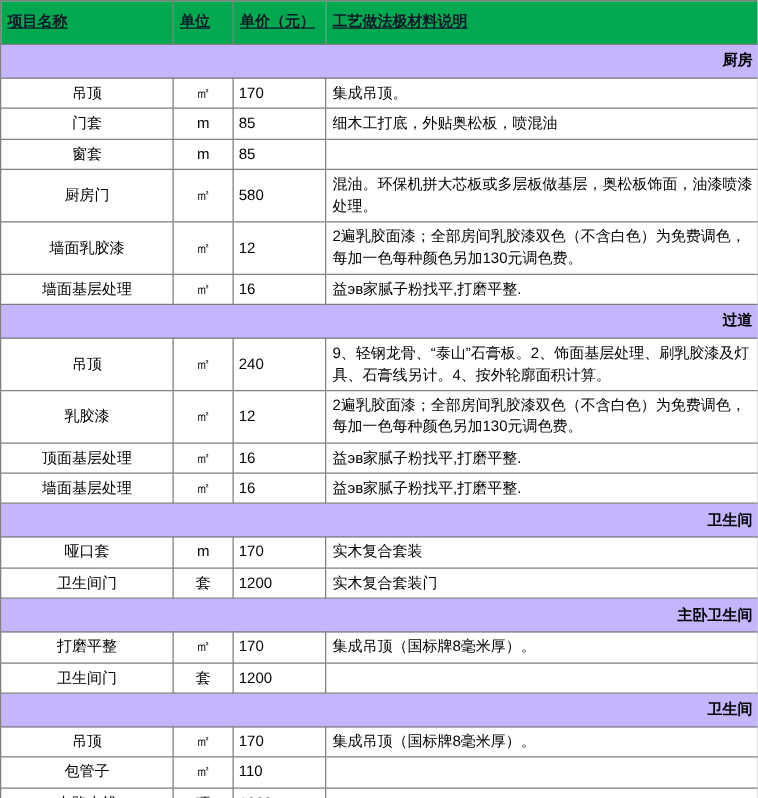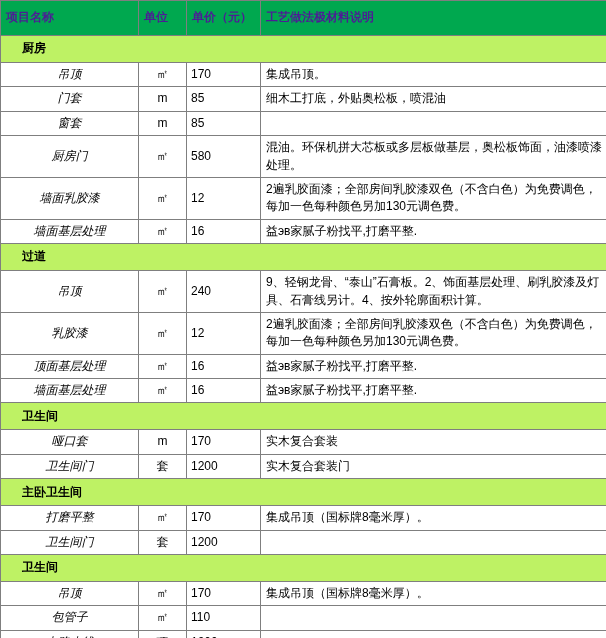--- a/index.html
+++ b/index.html
@@ -25,36 +25,36 @@
     line-height: 1.45;
     word-wrap: break-word;
   }
   col.c-name { width: 138px; }
   col.c-unit { width: 48px; }
   col.c-price { width: 74px; }
   col.c-desc  { width: 346px; }
 
   tr.head td {
     background: #00a84f;
-    color: #4c1d95;
+    color: #0f172a;
     font-weight: bold;
     height: 28px;
     padding-left: 5px;
     text-align: left;
+    text-decoration: underline;
   }
   tr.section td {
-    background: #bef264;
+    background: #c4b5fd;
     font-weight: bold;
     height: 20px;
     padding-left: 21px;
-    text-align: left;
+    text-align: right;
   }
   tr.row td.name {
     text-align: center;
-    font-style: italic;
   }
   tr.row td.unit {
     text-align: center;
   }
   tr.row td.price {
   }
   tr.row td.desc {
     text-align: left;
     padding-left: 5px;
   }

